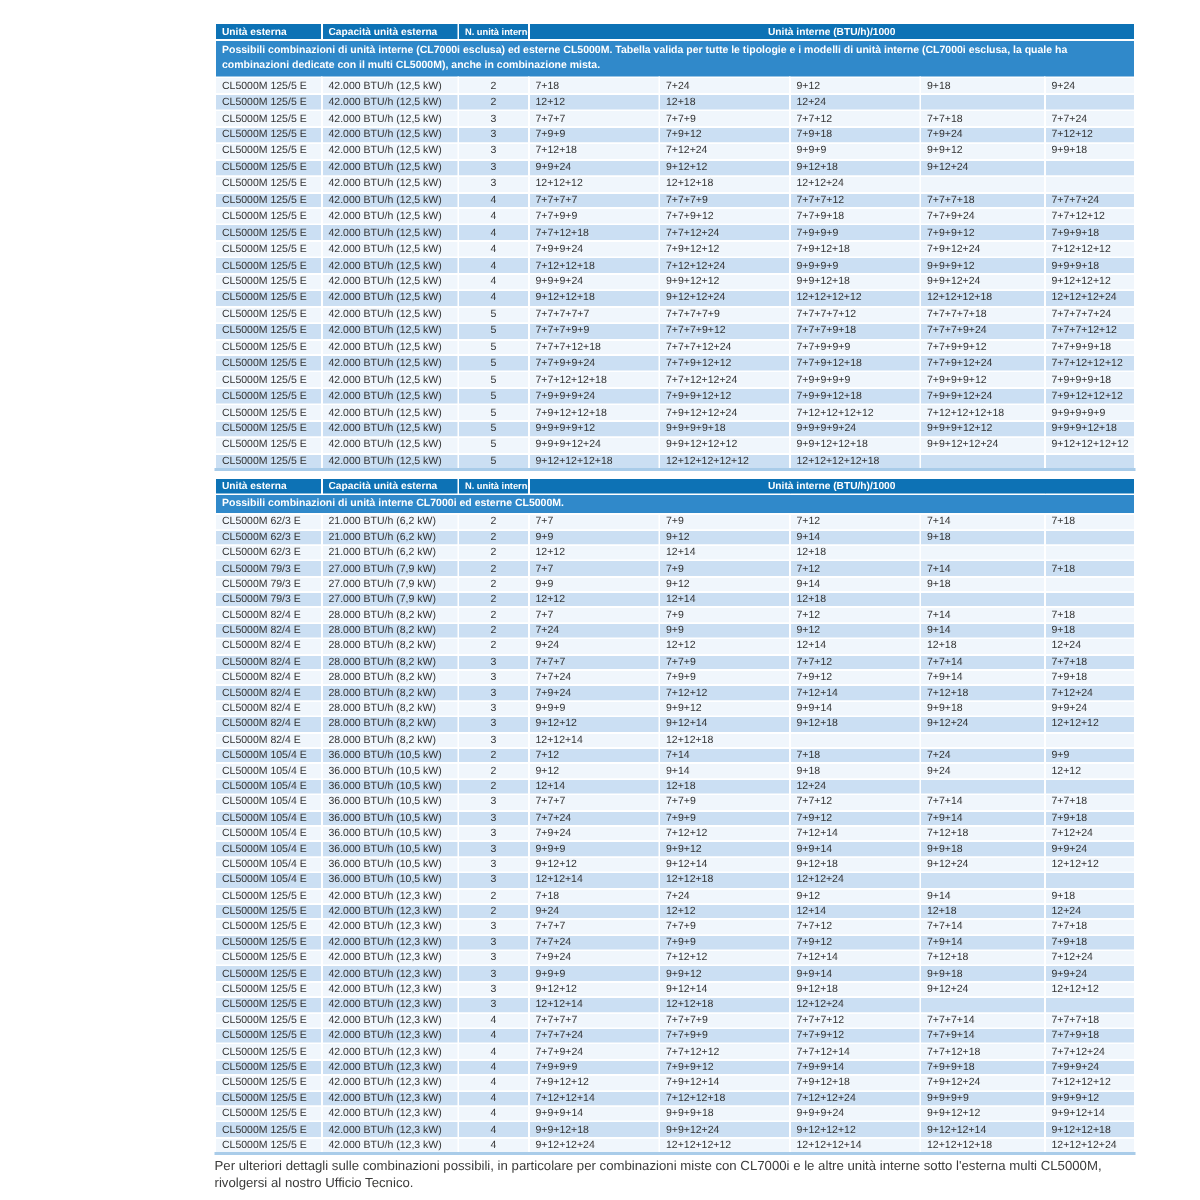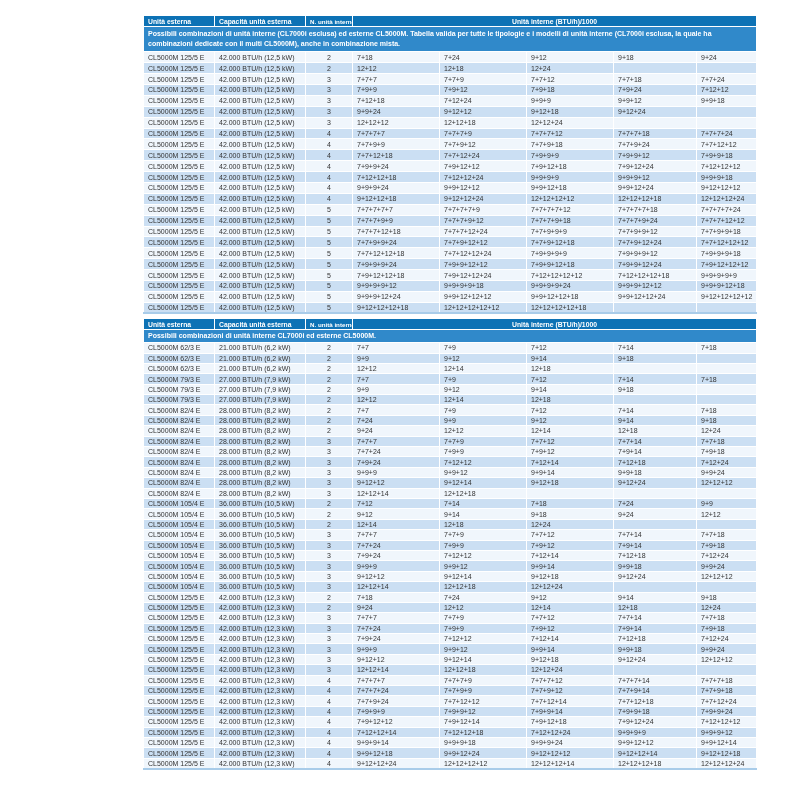--- a/index.html
+++ b/index.html
@@ -735,14 +735,15 @@
           <td class="ac">4</td>
           <td>9+12+12+24</td>
           <td>12+12+12+12</td>
           <td>12+12+12+14</td>
           <td>12+12+12+18</td>
           <td>12+12+12+24</td>
         </tr>
       </tbody>
   </table>
 
+  <p class="footer">Per ulteriori dettagli sulle combinazioni possibili, in particolare per combinazioni miste con CL7000i e le altre unità interne sotto l'esterna multi CL5000M, rivolgersi al nostro Ufficio Tecnico.</p>
 
 </div>
 
 </body></html>

